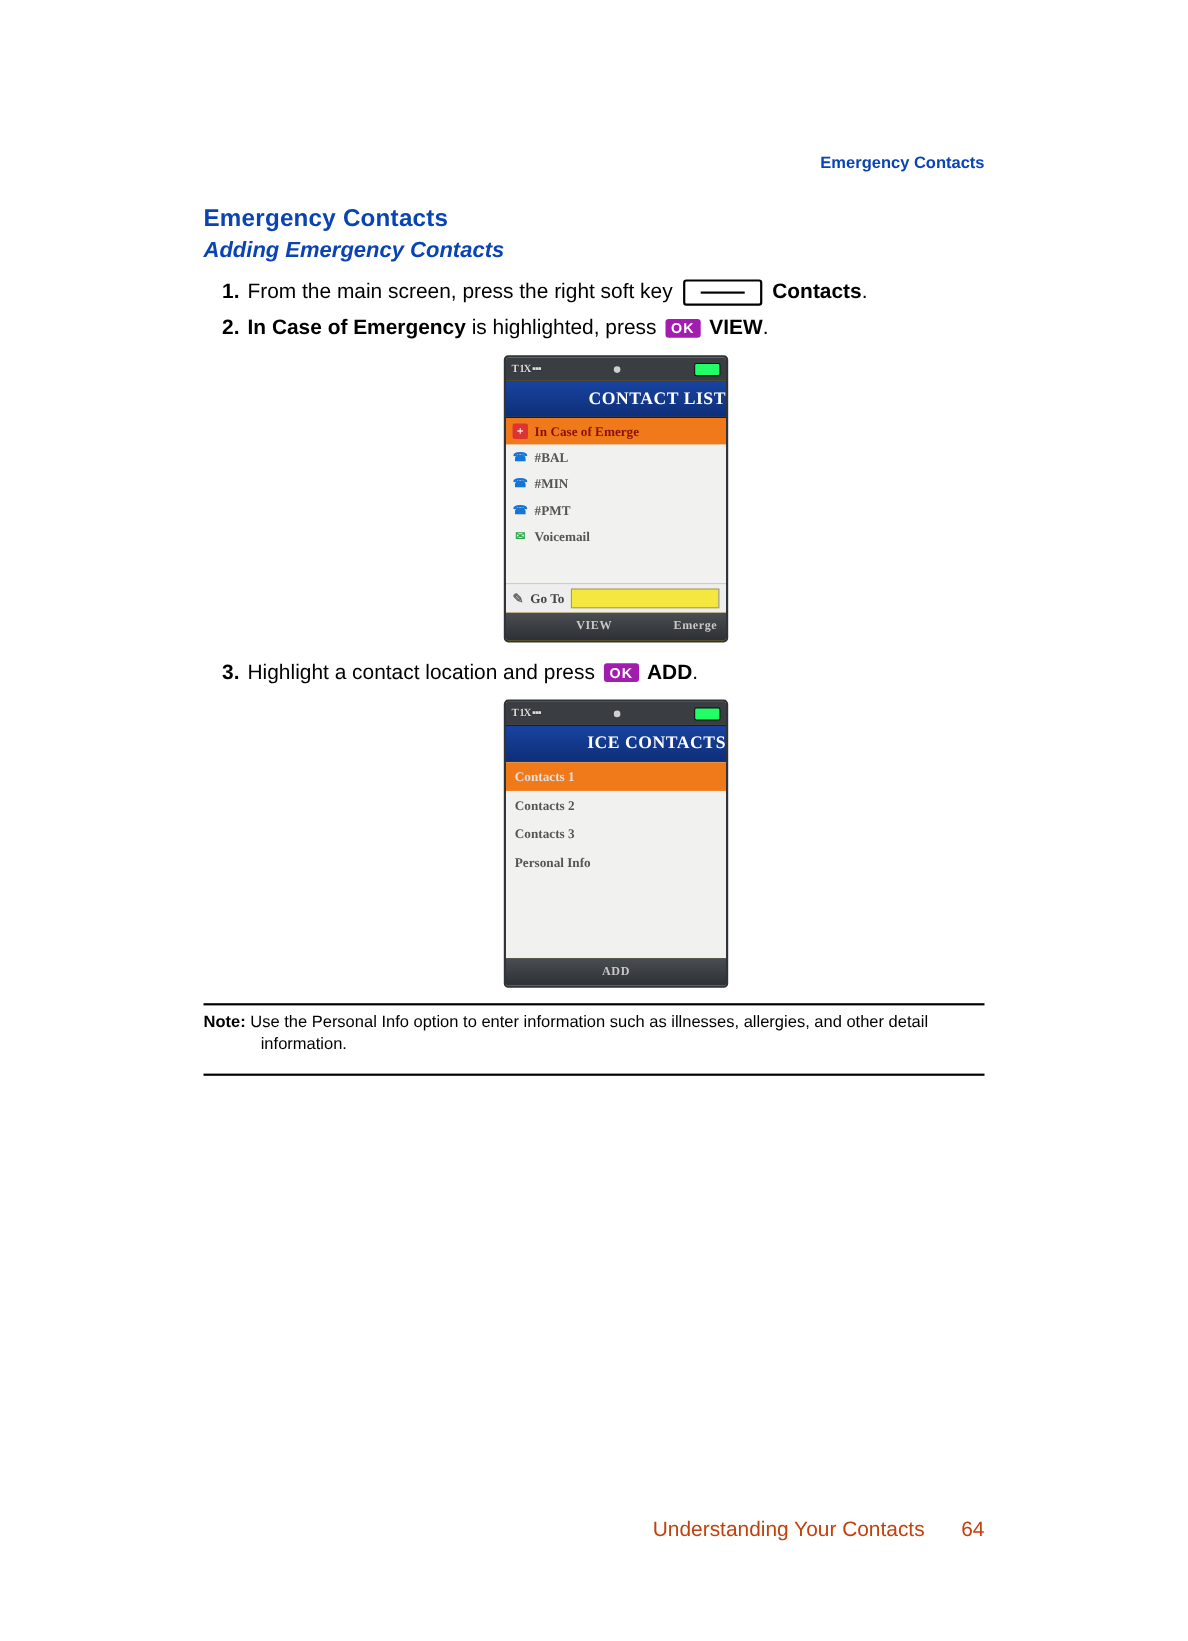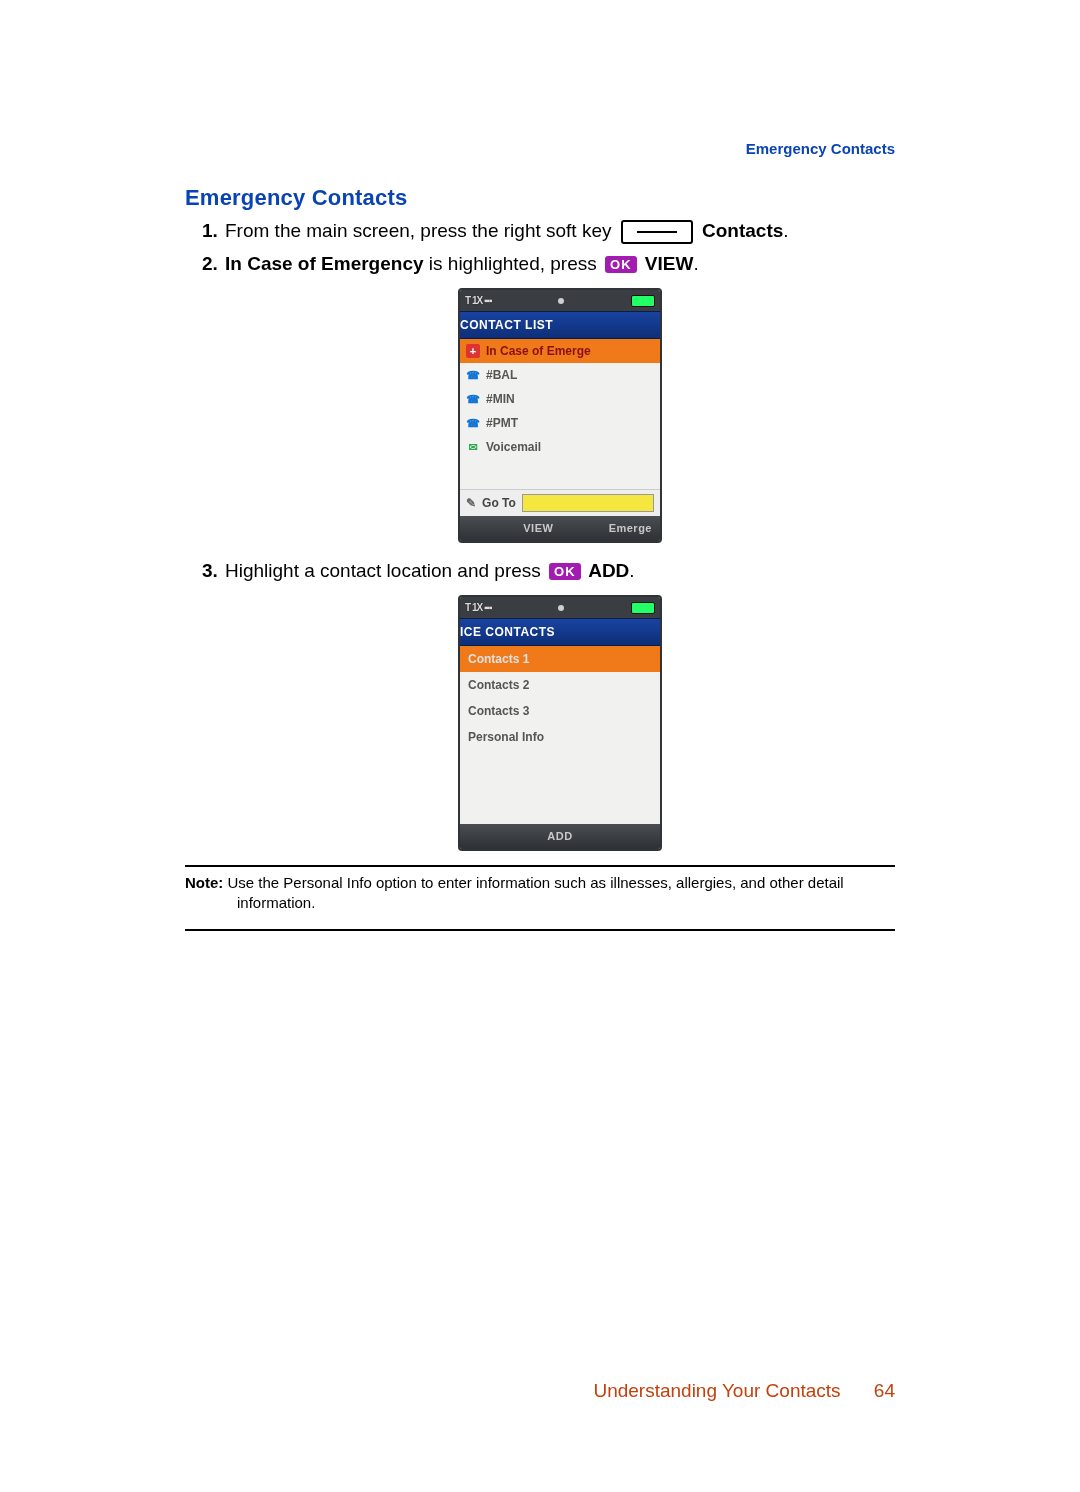--- a/index.html
+++ b/index.html
@@ -85,21 +85,21 @@
     margin: 0 3px;
     letter-spacing: 1px;
   }
   
   .phone {
     width: 200px;
     margin: 10px auto 14px auto;
     background: #eab308;
     border: 2px solid #303438;
     border-radius: 4px;
-    font-family: Liberation Sans, sans-serif;
+    font-family: Liberation Serif, serif;
     overflow: hidden;
   }
   .phone .statusbar {
     display: flex;
     align-items: center;
     justify-content: space-between;
     padding: 3px 5px;
     color: #dcdcdc;
     font-size: 10px;
     background: #3a3e42;
@@ -112,23 +112,23 @@
   .phone .statusbar .dot {
     width: 6px; height: 6px; background: #cfcfcf; border-radius: 50%;
   }
   .phone .statusbar .bat {
     width: 22px; height: 10px; background:#2f6; border:1px solid #111; border-radius:2px;
     position: relative;
   }
   .phone .titlebar {
     background: linear-gradient(#1843a0, #0e2f78);
     color: #fff;
-    font-size: 12px;
-    font-weight: bold;
-    text-align: left;
+    font-size: 16px;
+    font-weight: bold;
+    text-align: right;
     padding: 4px 0;
     letter-spacing: 0.5px;
     border-top: 1px solid #0b1d4a;
     border-bottom: 1px solid #0b1d4a;
   }
   .phone .panel {
     background: #f1f1ef;
     min-height: 150px;
     font-size: 12px;
     color: #555;
@@ -204,20 +204,21 @@
   .footer .pn { margin-left: 28px; }
 </style>
 </head>
 <body>
 
 <div class="page">
 
   <div class="running-header">Emergency Contacts</div>
 
   <div class="section-h1">Emergency Contacts</div>
+  <div class="section-h2">Adding Emergency Contacts</div>
 
   <ol class="steps">
     <li>
       <span class="body">From the main screen, press the right soft key </span>
       <span class="softkey"></span>
       <span class="bold"> Contacts</span><span class="body">.</span>
     </li>
     <li>
       <span class="bold">In Case of Emergency</span><span class="body"> is highlighted, press </span>
       <span class="ok-badge">OK</span>

